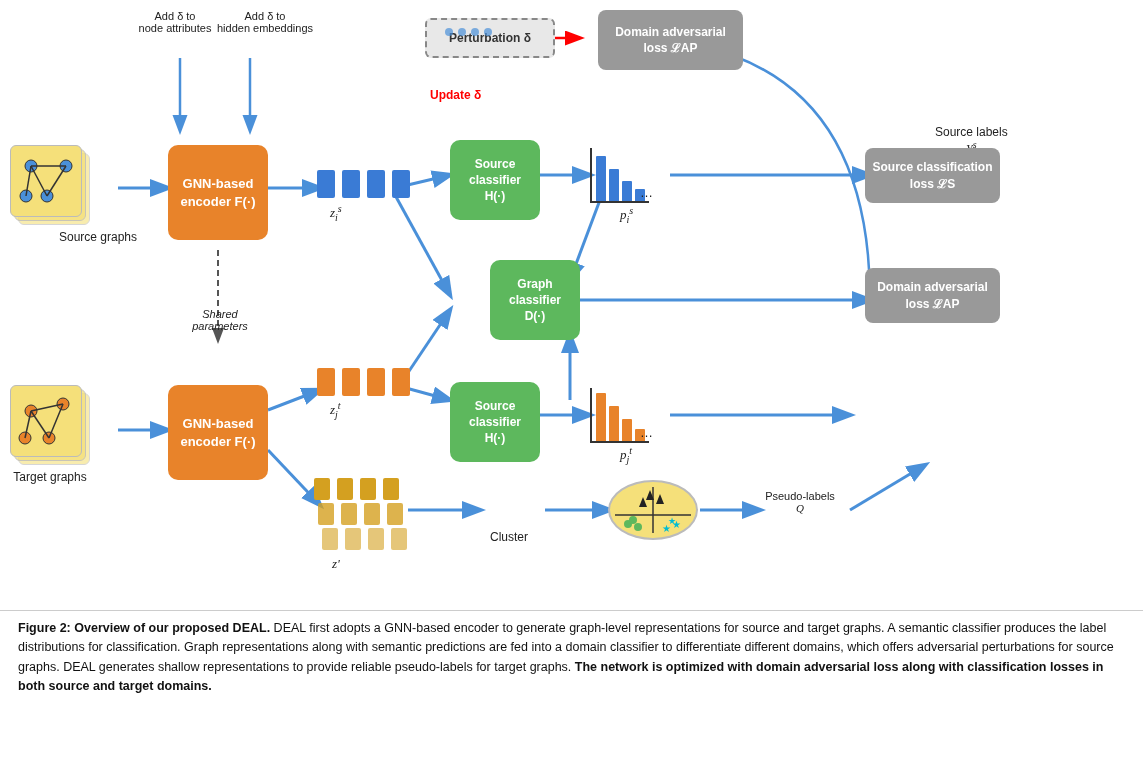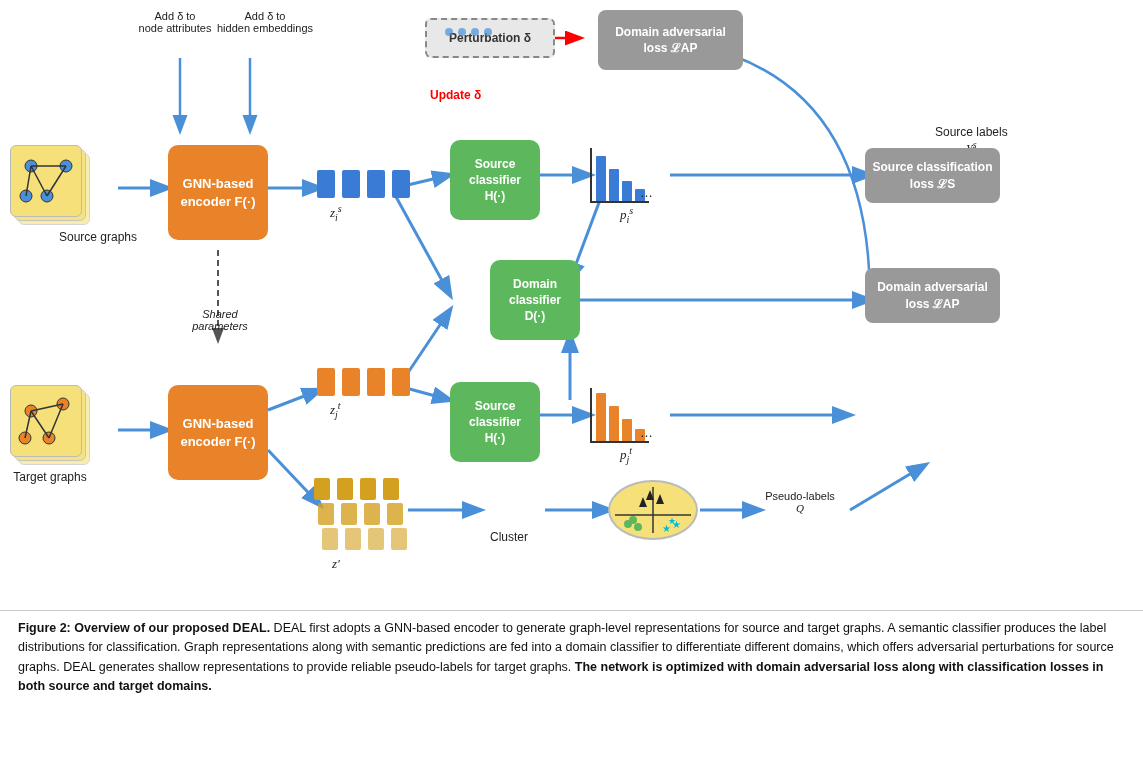--- a/index.html
+++ b/index.html
@@ -267,21 +267,21 @@
   <div class="label math" style="left:620px; top:205px; font-size:13px;">p<sub style="font-size:10px">i</sub><sup style="font-size:10px">s</sup></div>
 
   <div class="label" style="left:935px; top:125px; font-size:12px;">Source labels<br><span style="font-style:italic;font-family:'Times New Roman',serif;">Y<sup>s</sup></span></div>
 
   <div class="box box-gray" style="left:865px; top:148px; width:135px; height:55px;">
     <span style="white-space:pre-line; font-size:12px;">Source classification
 loss ℒS</span>
   </div>
 
   <div class="box box-green" style="left:490px; top:260px; width:90px; height:80px;">
-    <span style="white-space:pre-line; font-size:12px;">Domain
+    <span style="white-space:pre-line; font-size:12px;">Graph
 classifier
 D(·)</span>
   </div>
 
   <div class="box box-gray" style="left:865px; top:268px; width:135px; height:55px;">
     <span style="white-space:pre-line; font-size:12px;">Domain adversarial
 loss ℒAP</span>
   </div>
 
   <div class="graph-icon" style="left:10px; top:385px;">

